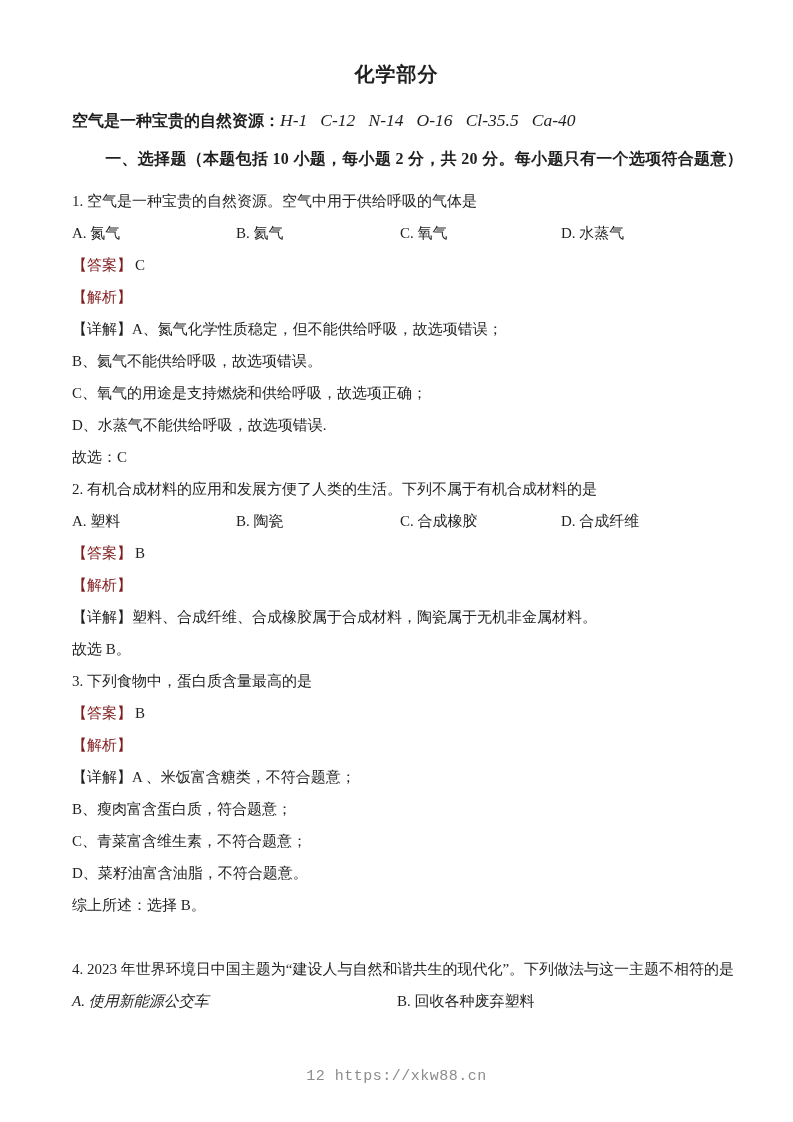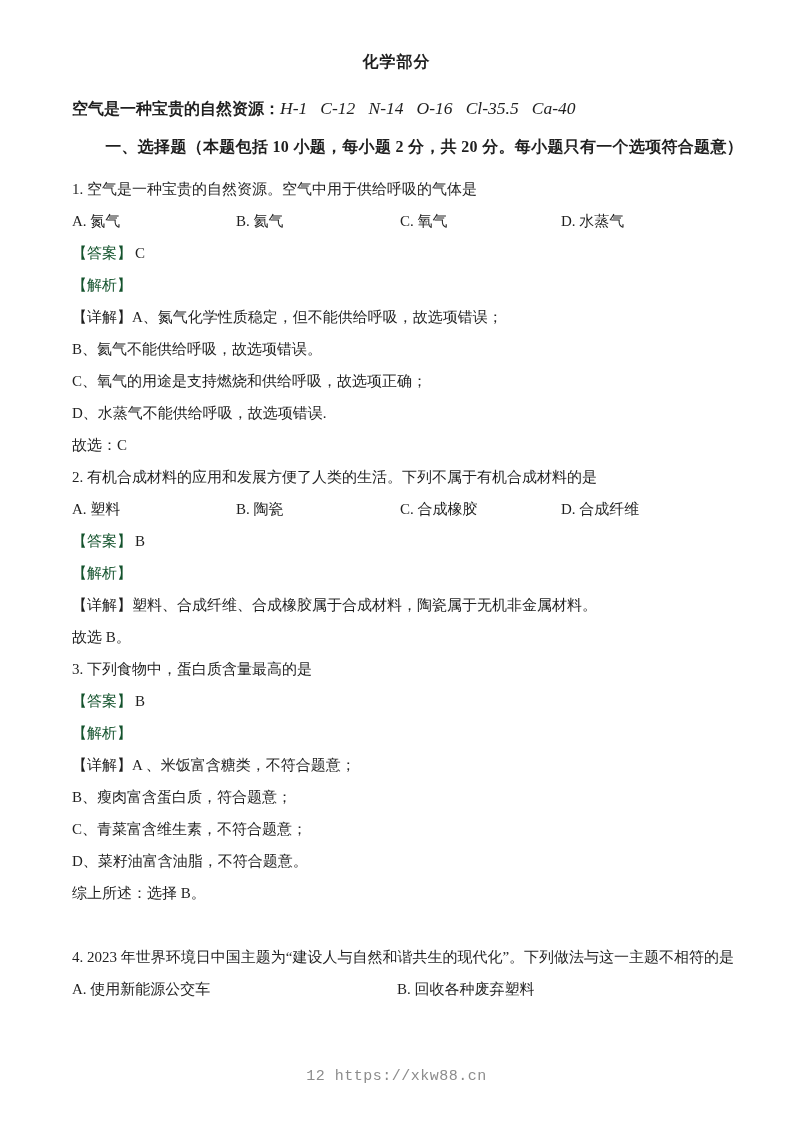--- a/index.html
+++ b/index.html
@@ -7,23 +7,23 @@
   body {
     width: 793px; height: 1122px;
     position: relative; overflow: hidden;
     font-family: "Liberation Serif", "DejaVu Serif", serif;
     color: #1f1f1f;
     -webkit-font-smoothing: antialiased;
   }
   .doc { position: absolute; inset: 0; }
 
   .title {
-    padding-top: 48px;
+    padding-top: 60px;
     text-align: center;
-    font-size: 16px;
+    font-size: 20px;
     line-height: 28px;
     font-weight: bold;
     letter-spacing: 1px;
   }
 
   .content {
     margin: 20px 50px 0 72px;
     font-size: 15px;
   }
 
@@ -39,23 +39,23 @@
     line-height: 24px;
     margin-bottom: 22px;
     letter-spacing: 0.3px;
     text-align: right;
   }
 
   .opt-row .opt { display: inline-block; vertical-align: top; }
   .c-a { width: 164px; }
   .c-b { width: 164px; }
   .c-c { width: 161px; }
-  .c-wide { width: 325px; }
+  .c-wide { width: 325px; font-style: italic; }
 
-  .blue { color: #14532d; }
+  .blue { color: #7f1d1d; }
   .answer-value { margin-left: 3px; }
 
   .gap-before { margin-top: 48px; }
 
   .footer {
     position: absolute;
     top: 1068px; left: 0;
     width: 100%;
     text-align: center;
     font-family: Liberation Mono, monospace;

